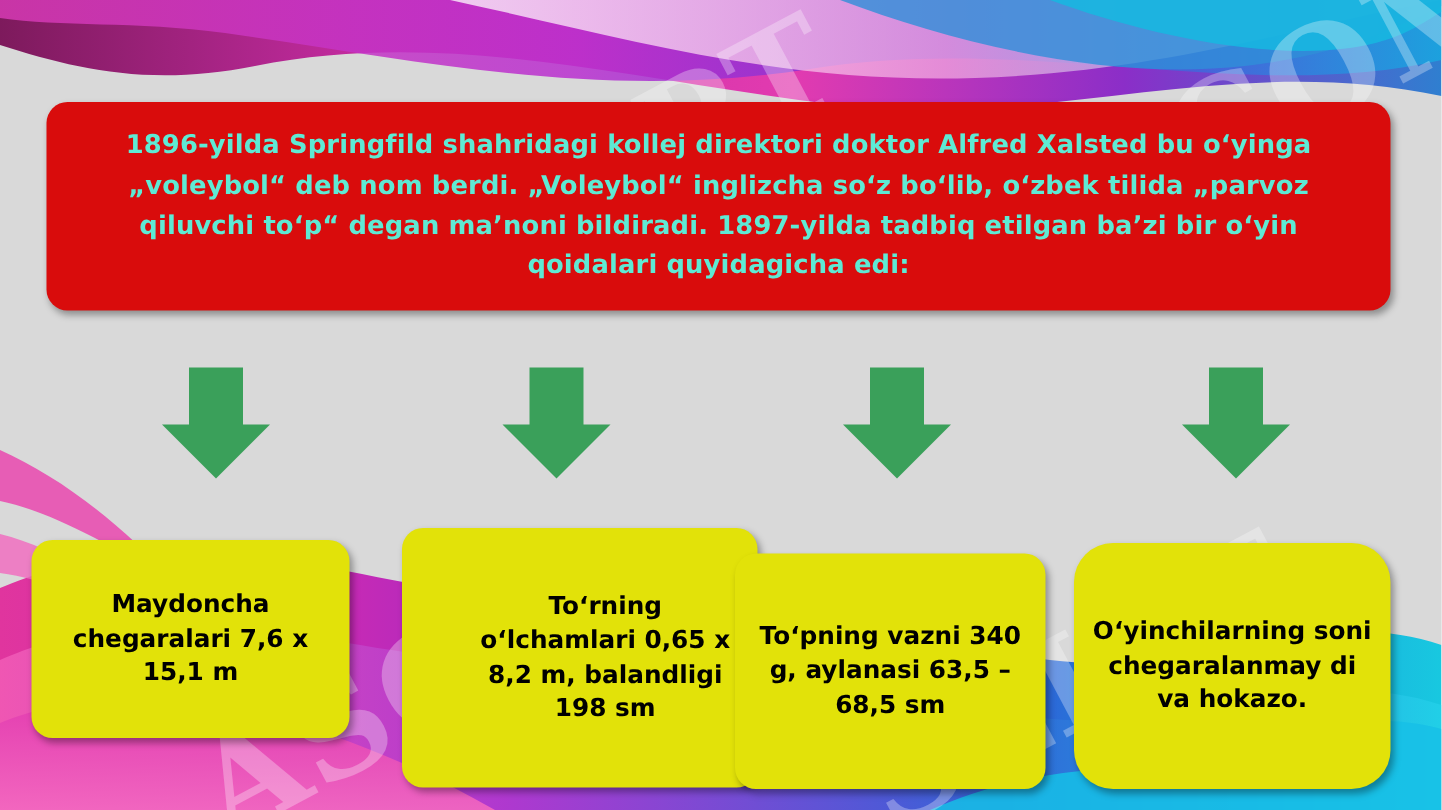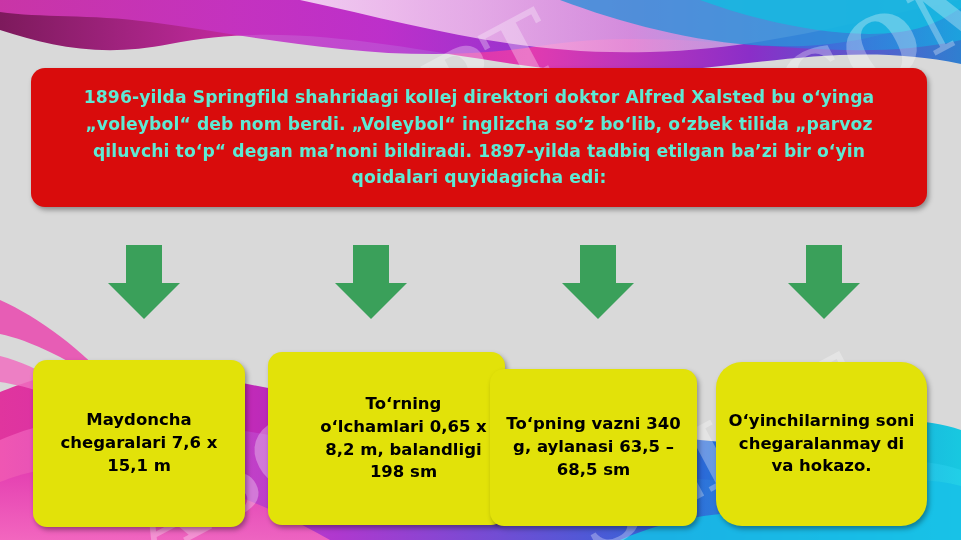--- a/index.html
+++ b/index.html
@@ -95,21 +95,21 @@
     box-sizing: border-box;
     padding: 8px 10px;
   }
   .ybox-text {
     color: #000000;
     font-size: 16.5px;
     font-weight: bold;
     line-height: 1.38;
     text-align: center;
   }
-  .ybox-1 { left: 33px;  top: 360px; width: 212px; height: 167px; }
+  .ybox-1 { left: 21px;  top: 360px; width: 212px; height: 132px; }
   .ybox-2 { left: 268px; top: 352px; width: 237px; height: 173px; padding-left: 44px; }
   .ybox-3 { left: 490px; top: 369px; width: 207px; height: 157px; justify-content: flex-end; }
   .ybox-4 { left: 716px; top: 362px; width: 211px; height: 164px; border-radius: 26px; }
 </style>
 </head>
 <body>
 
 <div class="slide">
 
   <div class="bg">

